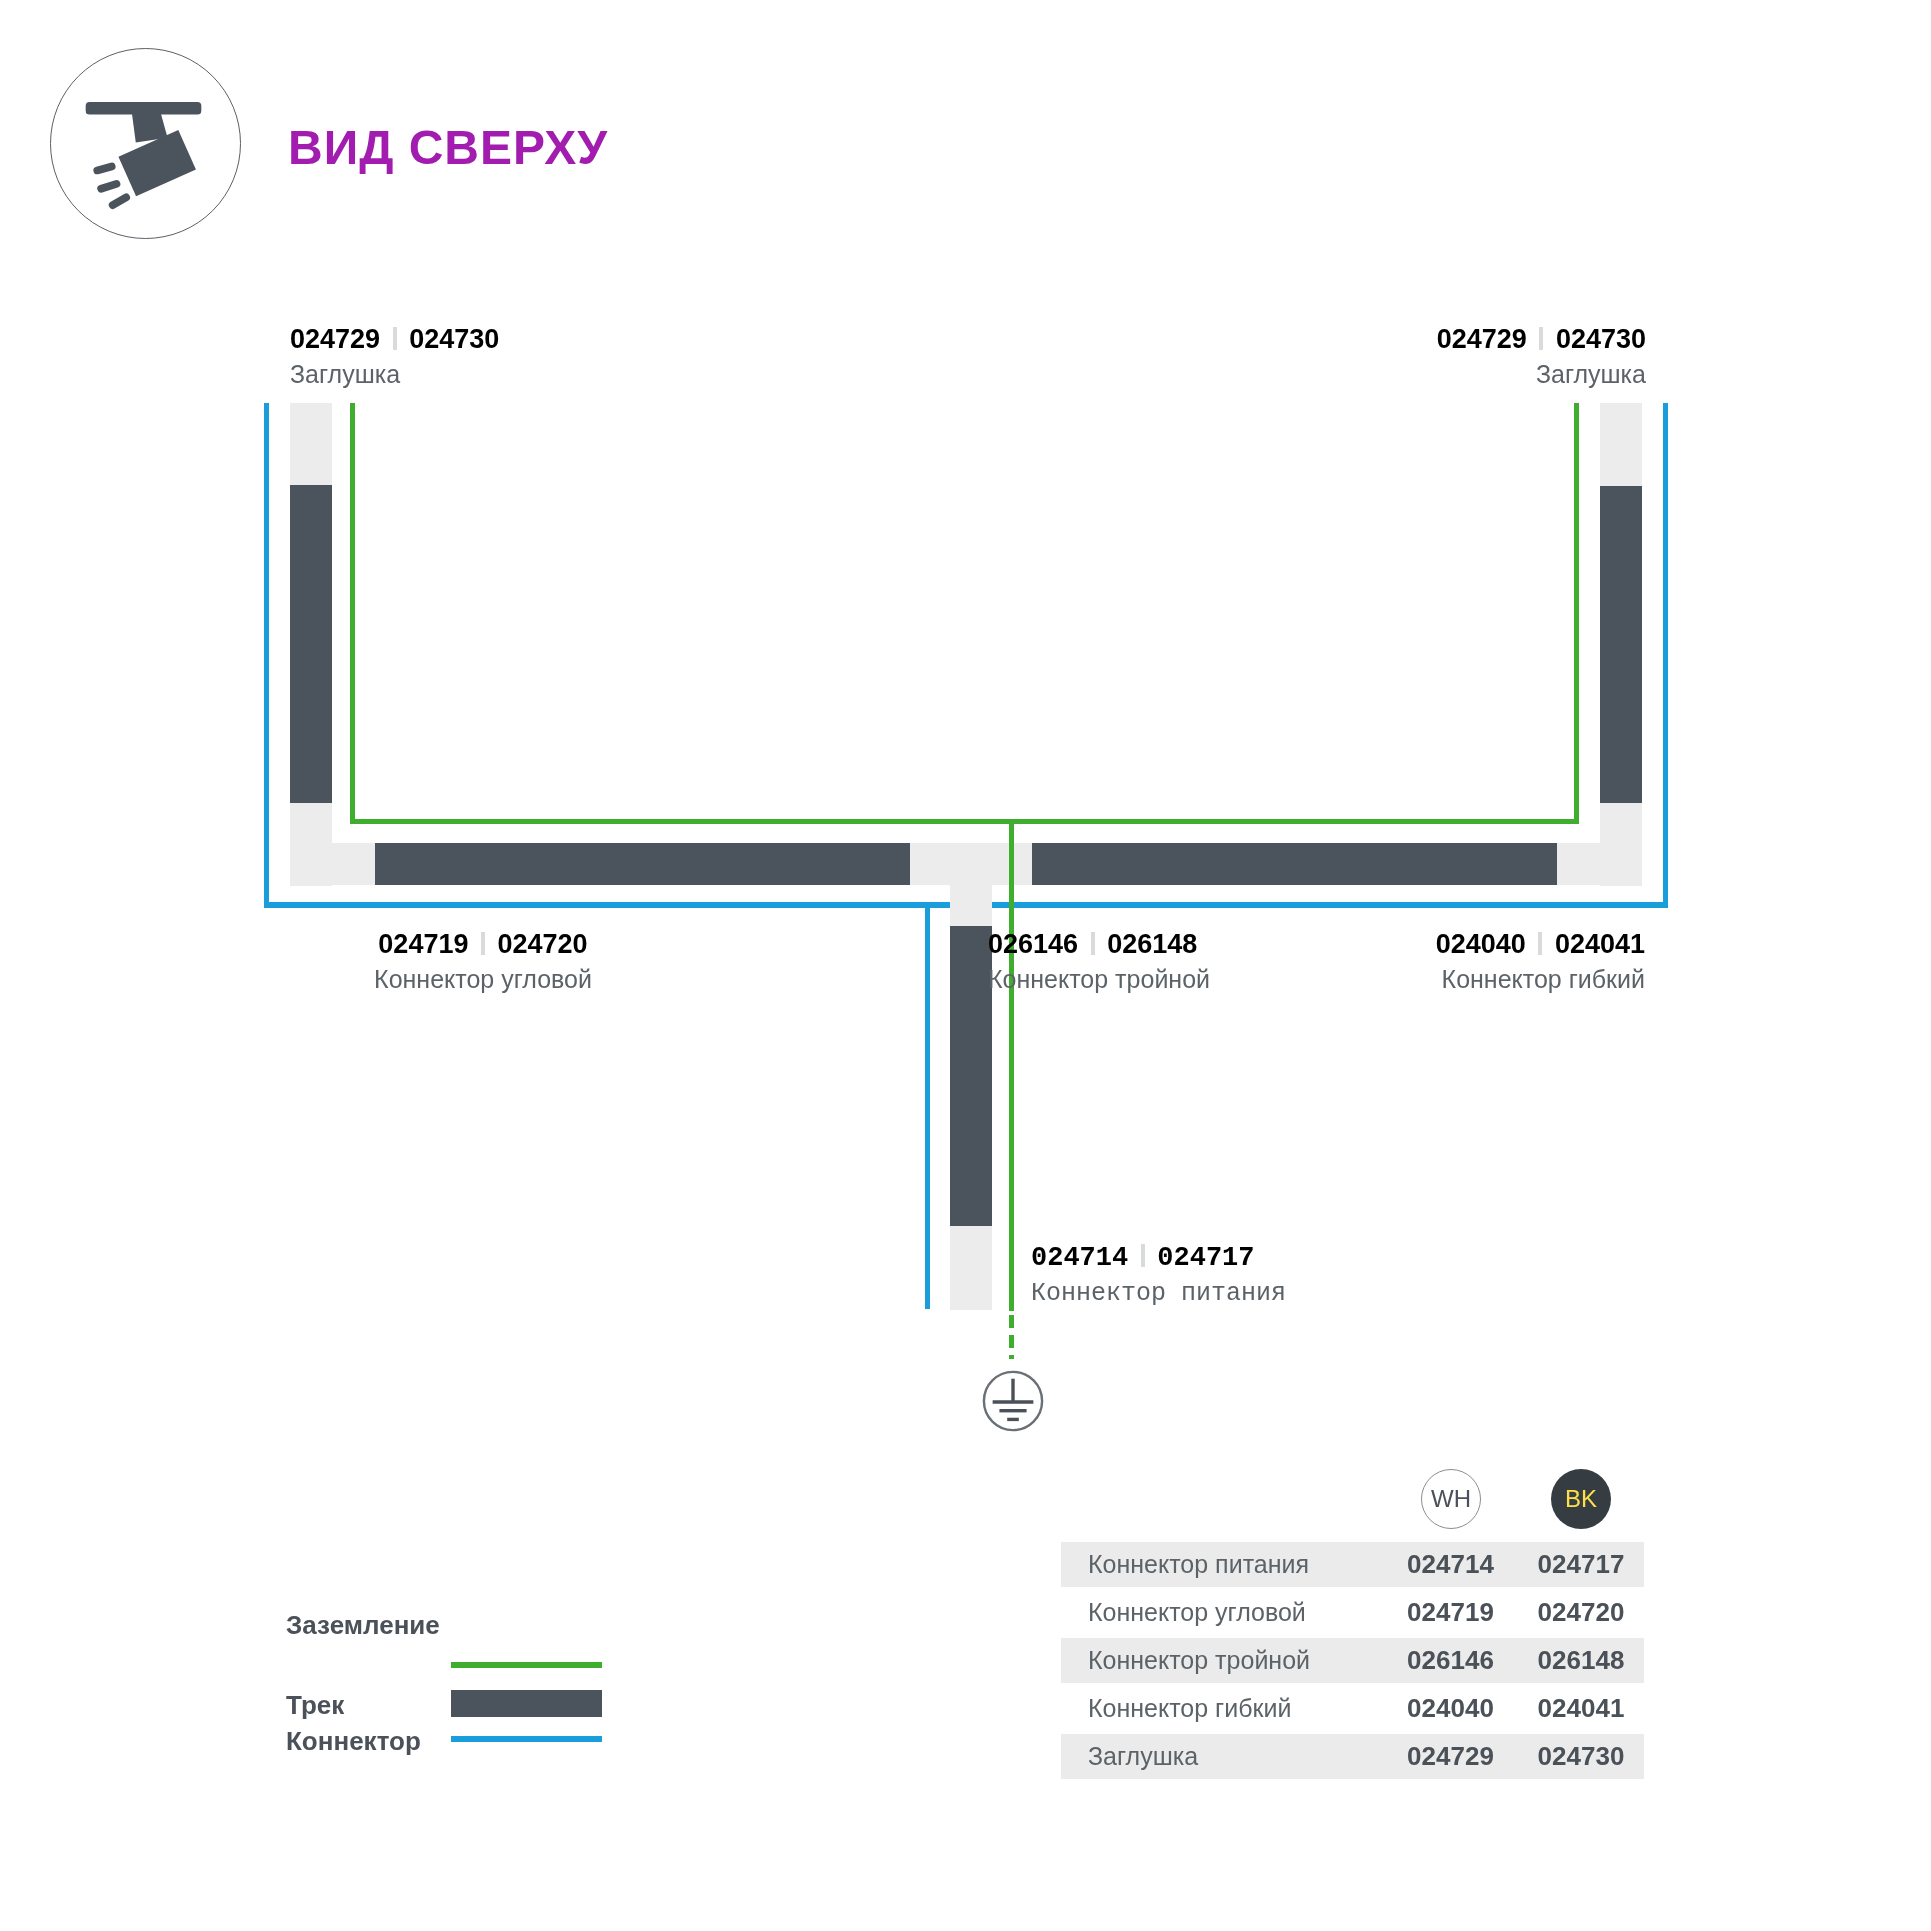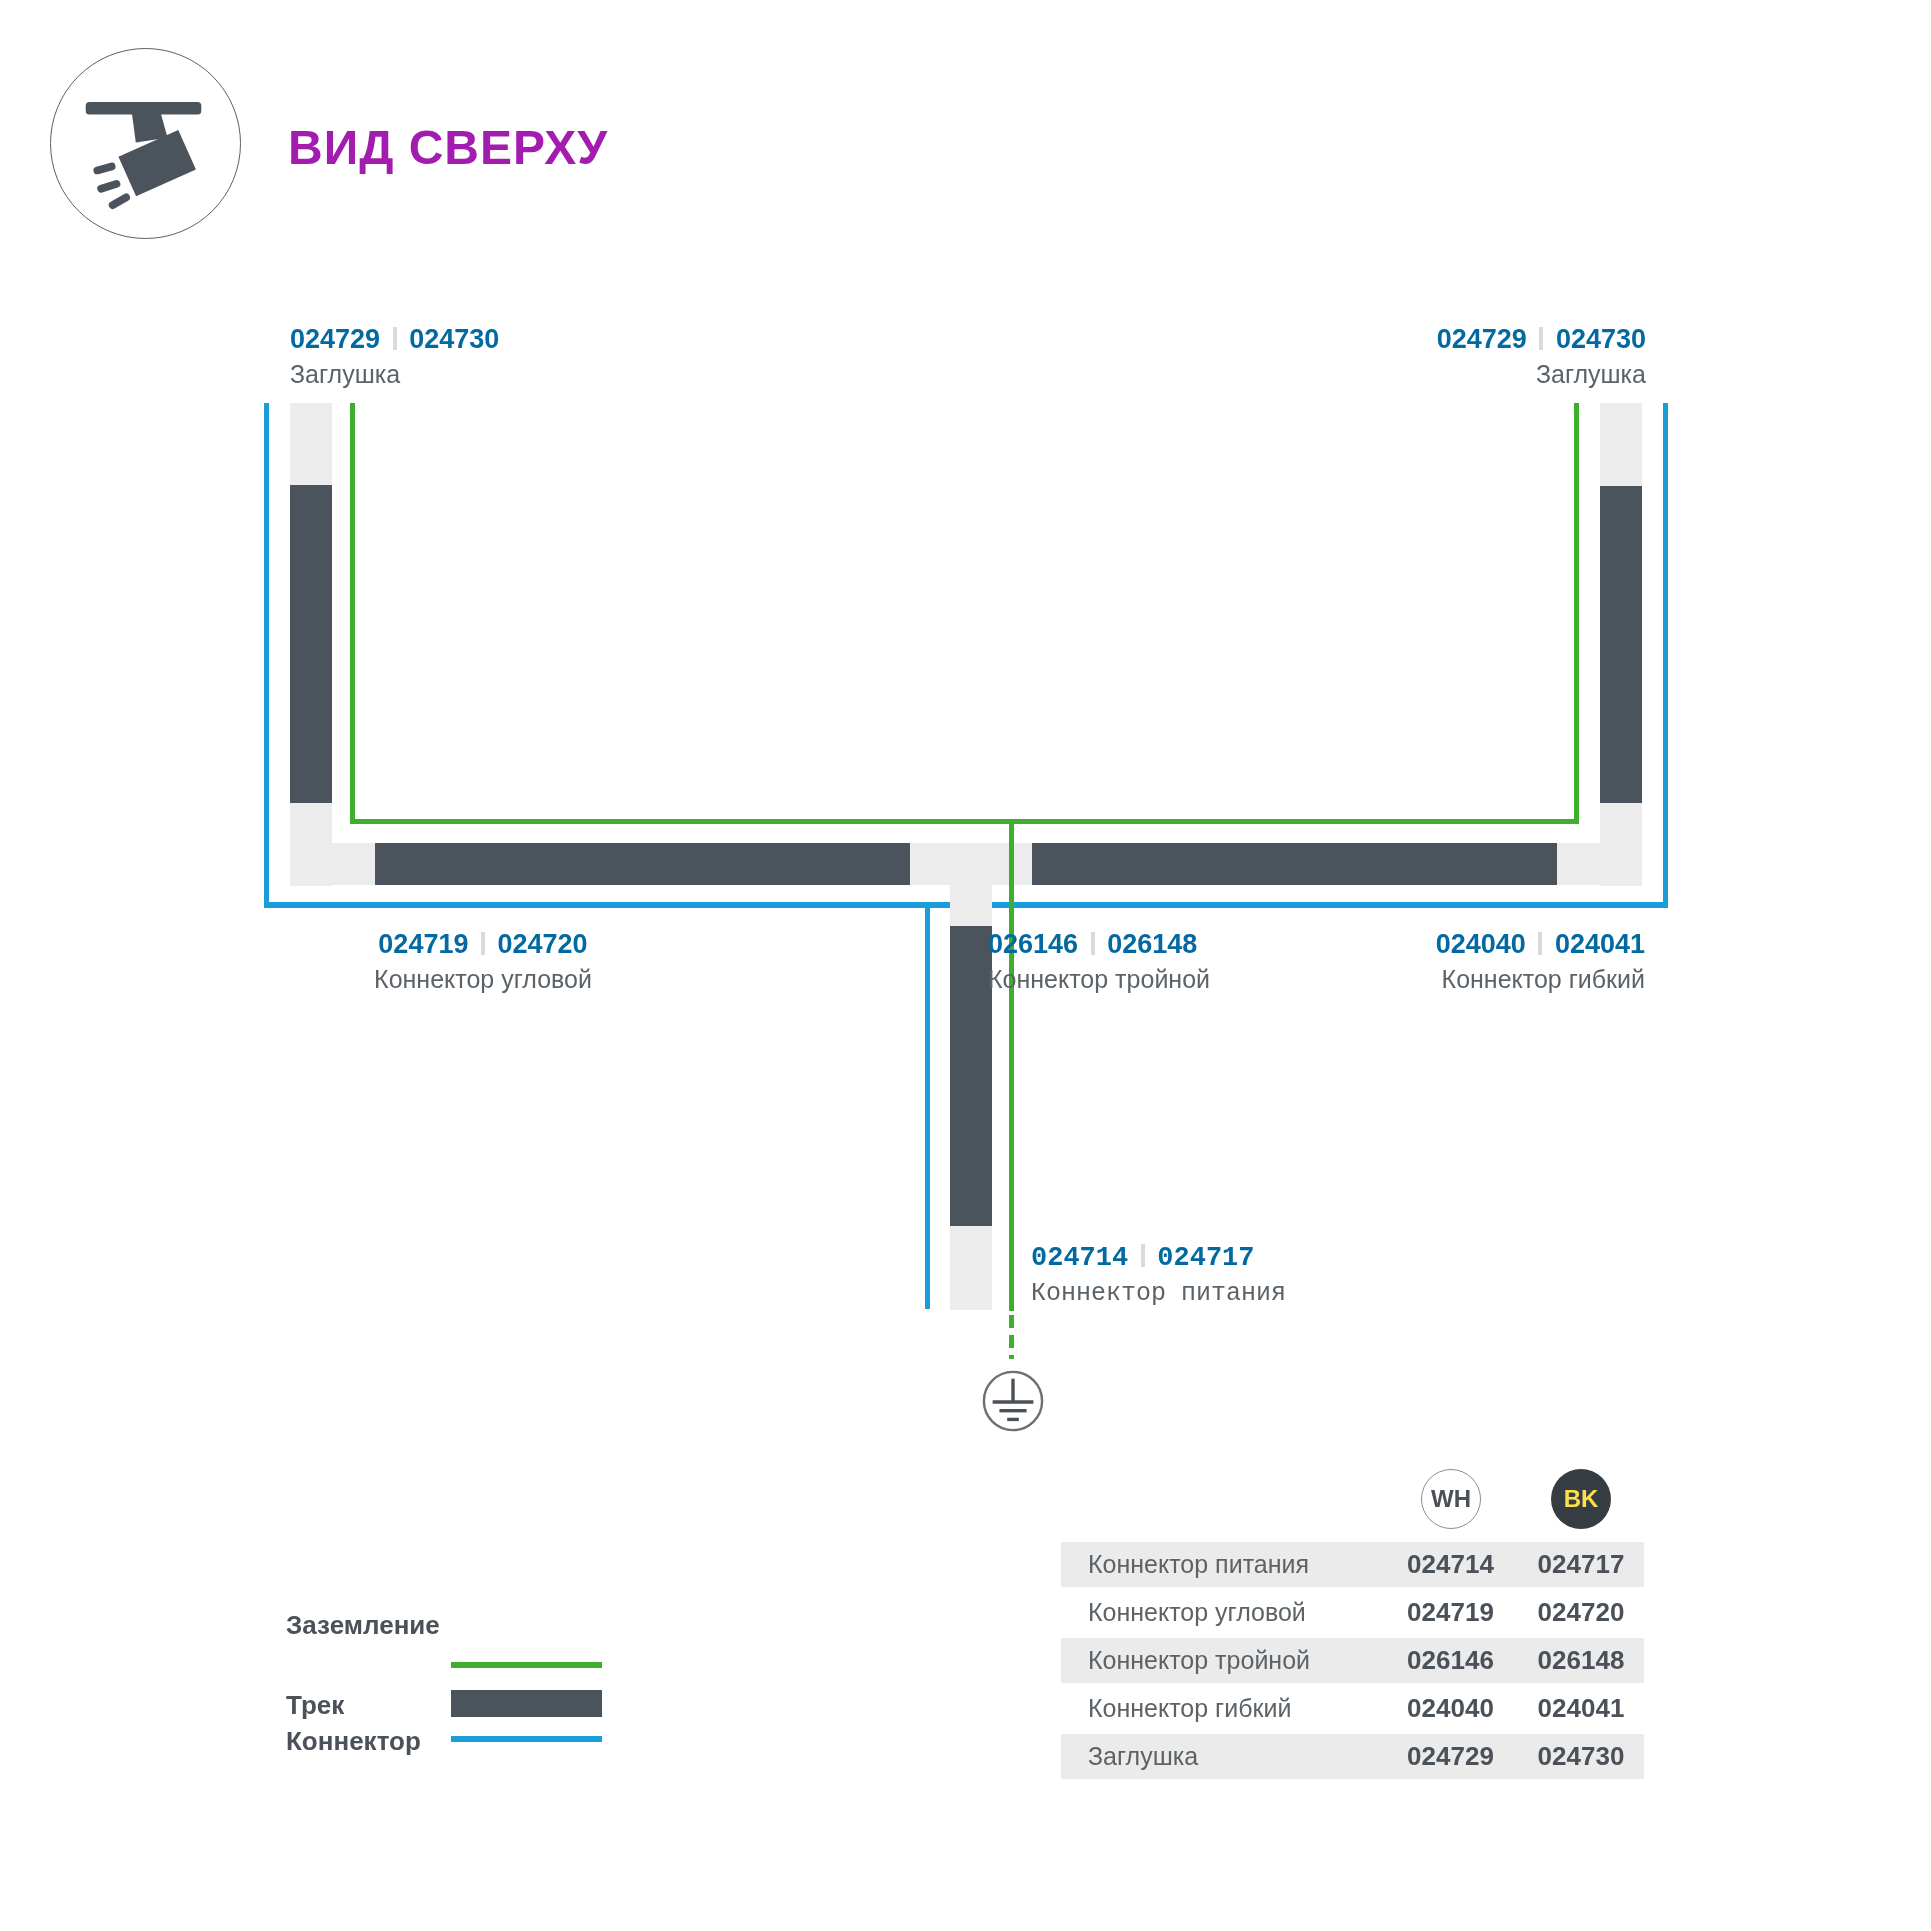--- a/index.html
+++ b/index.html
@@ -37,42 +37,42 @@
   .tl-right-v{left:1600px;top:403px;width:42px;height:483px;}
   .tl-stem{left:950px;top:869px;width:42px;height:441px;}
   .td-left{left:290px;top:485px;width:42px;height:318px;}
   .td-right{left:1600px;top:486px;width:42px;height:317px;}
   .td-h-left{left:375px;top:843px;width:535px;height:42px;}
   .td-h-right{left:1032px;top:843px;width:525px;height:42px;}
   .td-stem{left:950px;top:926px;width:42px;height:300px;}
 
   
   .dlabel{z-index:6;}
-  .dlabel .codes{font-size:27px;font-weight:700;color:#0369a1;white-space:nowrap;line-height:29px;}
+  .dlabel .codes{font-size:27px;font-weight:700;color:#000000;white-space:nowrap;line-height:29px;}
   .dlabel .pipe{display:inline-block;width:3.9px;height:23px;background:#d8dadb;margin:0 12.6px;vertical-align:-1.9px;}
   .dlabel .dname{font-size:25px;color:#5c6368;line-height:29px;margin-top:5.8px;white-space:nowrap;}
   .lbl-endcap-left{left:290px;top:325px;text-align:left;}
   .lbl-endcap-right{right:285px;top:325px;text-align:right;}
   .lbl-corner{left:290px;top:930px;width:386px;text-align:center;}
   .lbl-triple{left:988px;top:930px;text-align:left;}
   .lbl-flex{right:286px;top:930px;text-align:right;}
   .lbl-power{left:1031px;top:1244px;text-align:left;font-family:Liberation Mono, monospace;}
 
   .ground-sym{left:981px;top:1369px;width:64px;height:64px;z-index:6;}
 
   
   .legend-label{left:286px;font-size:26px;font-weight:600;color:#4a5158;white-space:nowrap;}
   .lg1{top:1610px;} .lg2{top:1690px;} .lg3{top:1726px;}
   .sw{left:451px;width:151px;}
   .sw-ground{top:1662px;height:5.8px;background:#3fae2f;}
   .sw-track{top:1690px;height:27px;background:#4b545c;}
   .sw-neutral{top:1736px;height:5.8px;background:#1a9ddb;}
 
   
-  .col-circle{top:1469px;width:60px;height:60px;border-radius:50%;display:flex;align-items:center;justify-content:center;font-size:24px;font-weight:700;box-sizing:border-box;}
+  .col-circle{top:1469px;width:60px;height:60px;border-radius:50%;display:flex;align-items:center;justify-content:center;font-size:24px;font-weight:400;box-sizing:border-box;}
   .col-wh{left:1421px;background:#fff;border:1.9px solid #888e93;color:#4a5158;}
   .col-bk{left:1551px;background:#363d42;color:#fde047;}
   .ptable{left:1061px;top:1542px;width:583px;}
   .prow{display:flex;align-items:center;height:45px;margin-bottom:2.9px;}
   .prow.odd{background:#ebebeb;}
   .prow.even{background:#ffffff;}
   .prow .rname{flex:1 1 auto;padding-left:27px;font-size:25px;color:#5c6368;white-space:nowrap;}
   .prow .rwh{flex:0 0 135px;text-align:center;font-size:26px;font-weight:700;color:#4a5158;}
   .prow .rbk{flex:0 0 126px;text-align:center;font-size:26px;font-weight:700;color:#4a5158;}
 </style>

